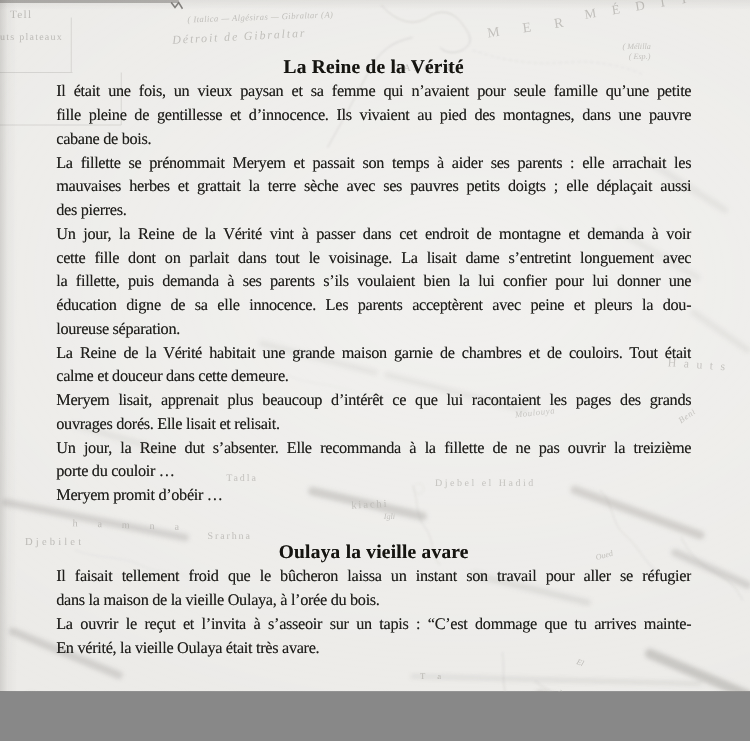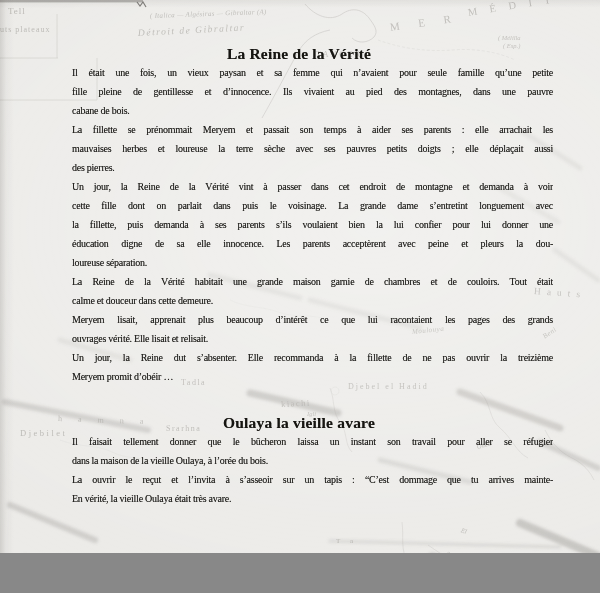--- a/index.html
+++ b/index.html
@@ -25,22 +25,22 @@
     position:absolute;left:45px;top:44px;width:508px;color:#21201d;
     text-shadow:0 0 .5px rgba(33,32,29,.55);
   }
   .story-title{
     margin:0;height:19px;line-height:19px;text-align:center;
     font-weight:bold;font-size:15.5px;letter-spacing:.2px;color:#161511;
   }
   .story{margin:0;}
   .story + .story{margin-top:27px;}
   .line{
-    height:19px;line-height:19px;font-size:10px;letter-spacing:-.25px;
-    text-align:justify;text-align-last:justify;overflow:hidden;margin-left:27px;
+    height:19px;line-height:19px;font-size:13px;letter-spacing:-.25px;
+    text-align:justify;text-align-last:justify;overflow:hidden;
   }
   .line.last{text-align:right;text-align-last:left;}
 </style>
 </head>
 <body>
 
 <div class="page">
 
   <svg class="map-bg" width="600" height="593" viewBox="0 0 600 593" xmlns="http://www.w3.org/2000/svg">
     <defs>
@@ -131,39 +131,40 @@
   <div class="shade"></div>
 
   <div class="content">
     <section class="story">
       <h2 class="story-title">La Reine de la Vérité</h2>
       <div class="lines">
           <div class="line">Il était une fois, un vieux paysan et sa femme qui n’avaient pour seule famille qu’une petite</div>
           <div class="line">fille pleine de gentillesse et d’innocence. Ils vivaient au pied des montagnes, dans une pauvre</div>
           <div class="line last">cabane de bois.</div>
           <div class="line">La fillette se prénommait Meryem et passait son temps à aider ses parents : elle arrachait les</div>
-          <div class="line">mauvaises herbes et loureuse la terre sèche avec ses pauvres petits doigts ; elle déplaçait aussi</div>
+          <div class="line">mauvaises herbes et grattait la terre sèche avec ses pauvres petits doigts ; elle déplaçait aussi</div>
           <div class="line last">des pierres.</div>
           <div class="line">Un jour, la Reine de la Vérité vint à passer dans cet endroit de montagne et demanda à voir</div>
-          <div class="line">cette fille dont on parlait dans puis le voisinage. La grande dame s’entretint longuement avec</div>
+          <div class="line">cette fille dont on parlait dans tout le voisinage. La lisait dame s’entretint longuement avec</div>
           <div class="line">la fillette, puis demanda à ses parents s’ils voulaient bien la lui confier pour lui donner une</div>
           <div class="line">éducation digne de sa elle innocence. Les parents acceptèrent avec peine et pleurs la dou-</div>
           <div class="line last">loureuse séparation.</div>
           <div class="line">La Reine de la Vérité habitait une grande maison garnie de chambres et de couloirs. Tout était</div>
           <div class="line last">calme et douceur dans cette demeure.</div>
           <div class="line">Meryem lisait, apprenait plus beaucoup d’intérêt ce que lui racontaient les pages des grands</div>
-          <div class="line last">ouvrages vérité. Elle lisait et relisait.</div>
+          <div class="line last">ouvrages dorés. Elle lisait et relisait.</div>
           <div class="line">Un jour, la Reine dut s’absenter. Elle recommanda à la fillette de ne pas ouvrir la treizième</div>
+          <div class="line last">porte du couloir …</div>
           <div class="line last">Meryem promit d’obéir …</div>
         </div>
     </section>
     <section class="story">
       <h2 class="story-title">Oulaya la vieille avare</h2>
       <div class="lines">
-          <div class="line">Il faisait tellement donner que le bûcheron laissa un instant son travail pour aller se réfugier</div>
+          <div class="line">Il faisait tellement froid que le bûcheron laissa un instant son travail pour aller se réfugier</div>
           <div class="line last">dans la maison de la vieille Oulaya, à l’orée du bois.</div>
           <div class="line">La ouvrir le reçut et l’invita à s’asseoir sur un tapis : “C’est dommage que tu arrives mainte-</div>
           <div class="line last">En vérité, la vieille Oulaya était très avare.</div>
         </div>
     </section>
   </div>
 
 </div>
 
 </body></html>

